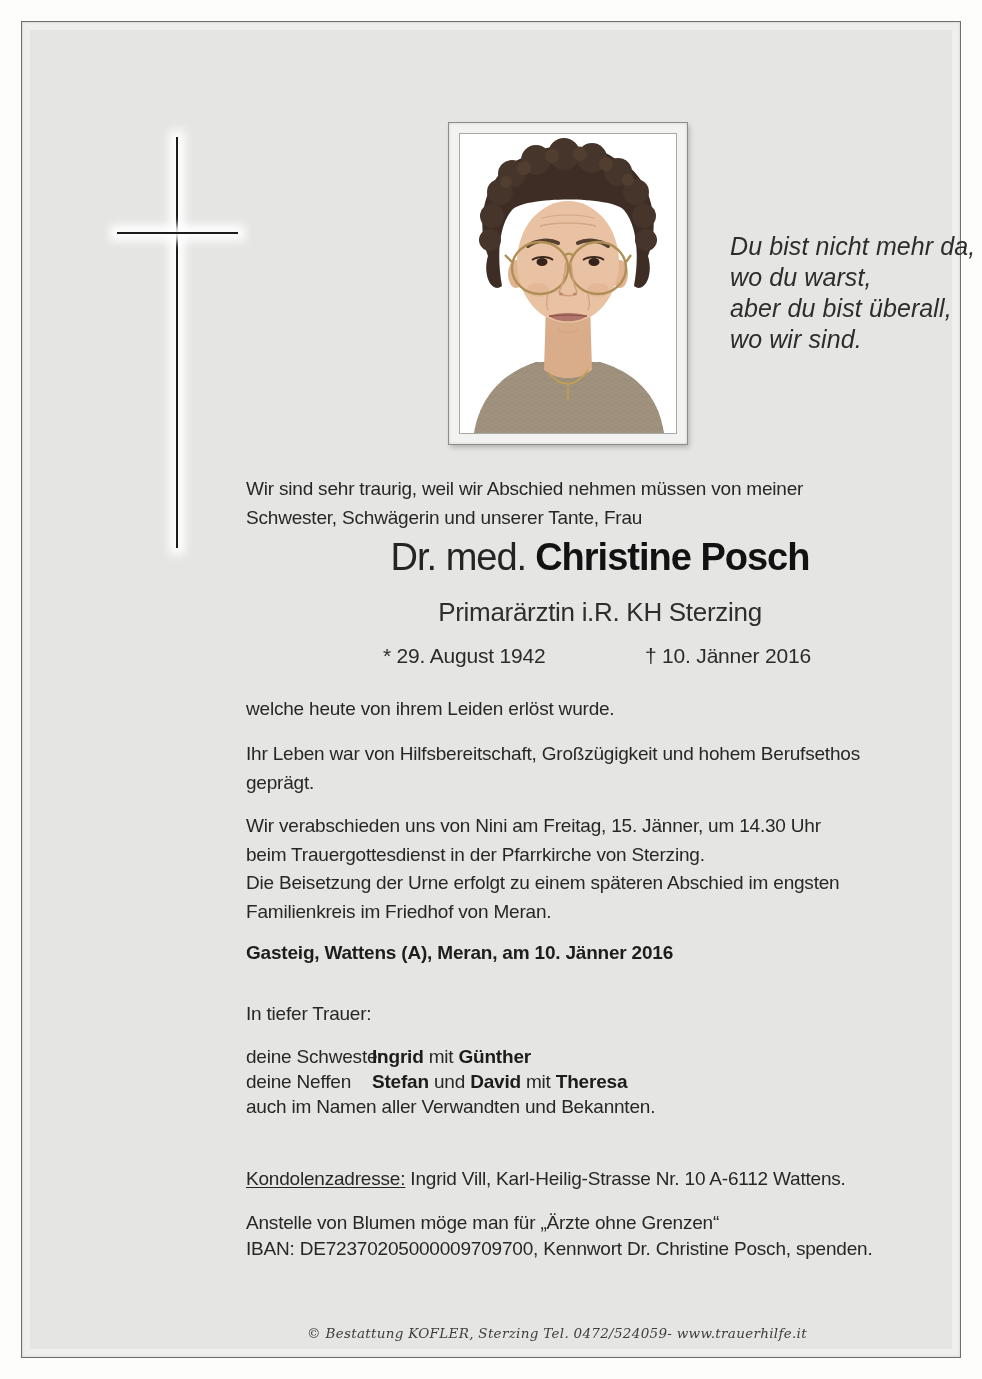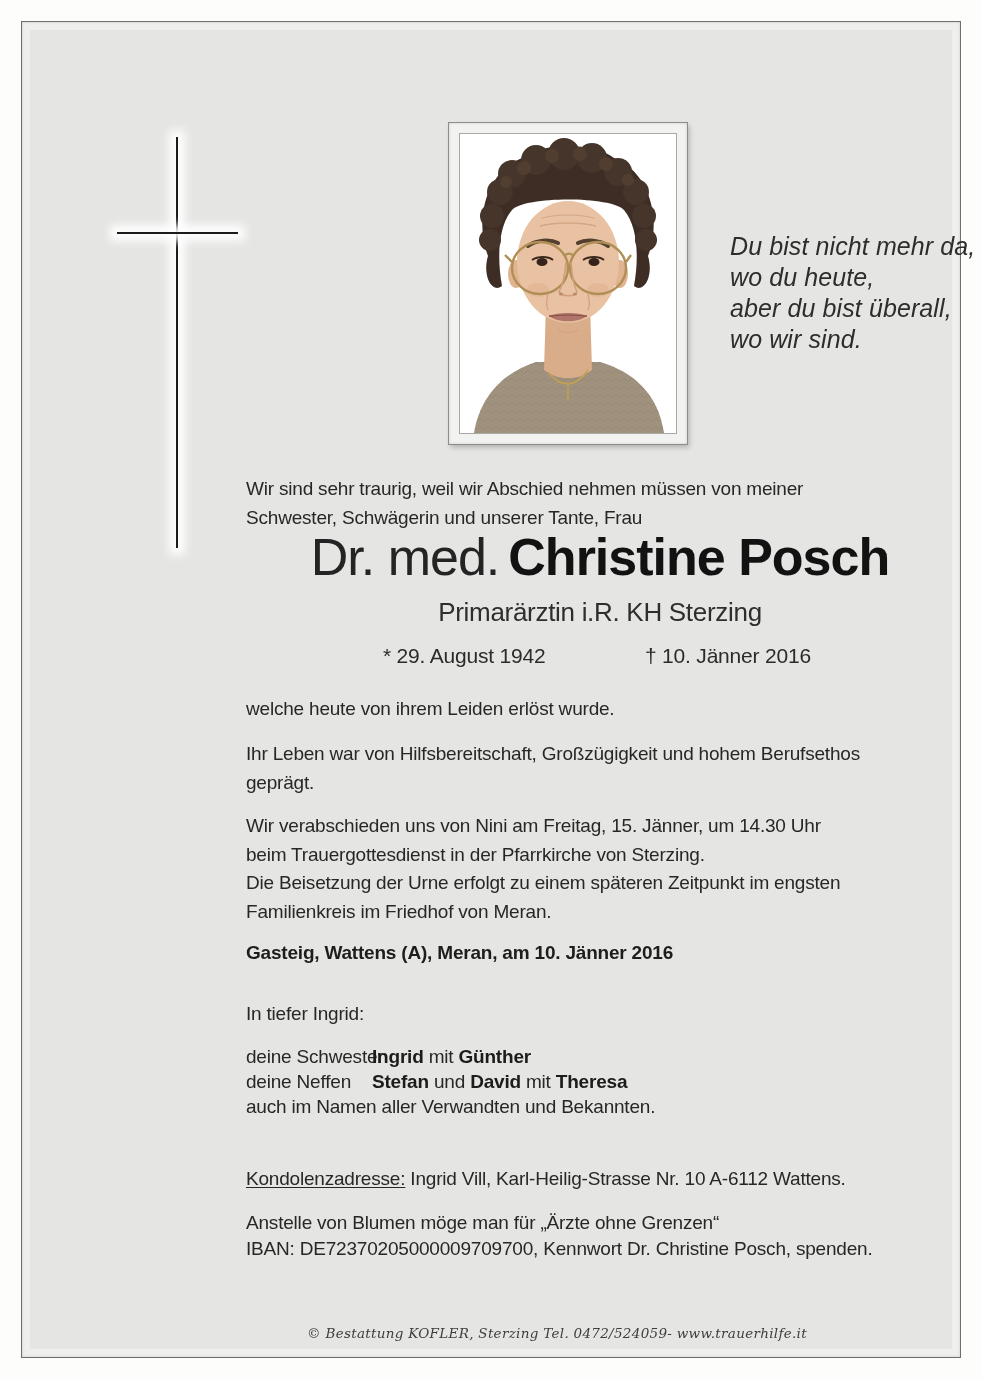--- a/index.html
+++ b/index.html
@@ -63,21 +63,21 @@
   .farewell   { top:812px; line-height:28.5px; }
   .dateline   { top:938px; font-weight:700; color:#1d1d1d; }
   .trauer     { top:999px; }
   .mourners   { top:1044px; line-height:25px; }
   .condolence { top:1164px; }
   .donation   { top:1210px; line-height:26px; }
 
   .name-line {
     position:absolute; left:246px; top:533px; width:708px;
     text-align:center; white-space:nowrap;
-    font-size:52px; line-height:48px; letter-spacing:-1px;
+    font-size:38px; line-height:48px; letter-spacing:-1px;
     font-weight:400; color:#242424;
   }
   .name-line .strong { font-weight:700; color:#121212; margin-left:9px; }
 
   .role {
     position:absolute; left:246px; top:597px; width:708px;
     text-align:center; white-space:nowrap;
     font-size:26px; letter-spacing:-0.3px; color:#2e2e2e;
   }
 
@@ -186,21 +186,21 @@
         <path d="M98,196 C104,199 112,199 118,196" stroke="#d4a27e" stroke-width="1.2" fill="none"></path>
 
         <path d="M88,238 C100,254 116,254 128,236" stroke="#c6a050" stroke-width="1.6" fill="none"></path>
         <path d="M108,249 L108,266" stroke="#c6a050" stroke-width="1.4"></path>
       </svg>
     </div>
   </figure>
 
   <div class="quote">
     <div>Du bist nicht mehr da,</div>
-    <div>wo du heute,</div>
+    <div>wo du warst,</div>
     <div>aber du bist überall,</div>
     <div>wo wir sind.</div>
   </div>
 
   <div class="txt intro">
     <div>Wir sind sehr traurig, weil wir Abschied nehmen müssen von meiner</div>
     <div>Schwester, Schwägerin und unserer Tante, Frau</div>
   </div>
 
   <h1 class="name-line"><span>Dr. med.</span><span class="strong">Christine Posch</span></h1>
@@ -213,27 +213,27 @@
   <div class="txt release">welche heute von ihrem Leiden erlöst wurde.</div>
 
   <div class="txt life">
     <div>Ihr Leben war von Hilfsbereitschaft, Großzügigkeit und hohem Berufsethos</div>
     <div>geprägt.</div>
   </div>
 
   <div class="txt farewell">
     <div>Wir verabschieden uns von Nini am Freitag, 15. Jänner, um 14.30 Uhr</div>
     <div>beim Trauergottesdienst in der Pfarrkirche von Sterzing.</div>
-    <div>Die Beisetzung der Urne erfolgt zu einem späteren Zeitpunkt im engsten</div>
+    <div>Die Beisetzung der Urne erfolgt zu einem späteren Abschied im engsten</div>
     <div>Familienkreis im Friedhof von Meran.</div>
   </div>
 
   <div class="txt dateline">Gasteig, Wattens (A), Meran, am 10. Jänner 2016</div>
 
-  <div class="txt trauer">In tiefer Ingrid:</div>
+  <div class="txt trauer">In tiefer Trauer:</div>
 
   <div class="txt mourners">
     <div class="mourner-row">
         <span class="mlabel">deine Schwester</span>
         <span><span class="b">Ingrid</span><span> mit </span><span class="b">Günther</span></span>
       </div>
     <div class="mourner-row">
         <span class="mlabel">deine Neffen</span>
         <span><span class="b">Stefan</span><span> und </span><span class="b">David</span><span> mit </span><span class="b">Theresa</span></span>
       </div>

